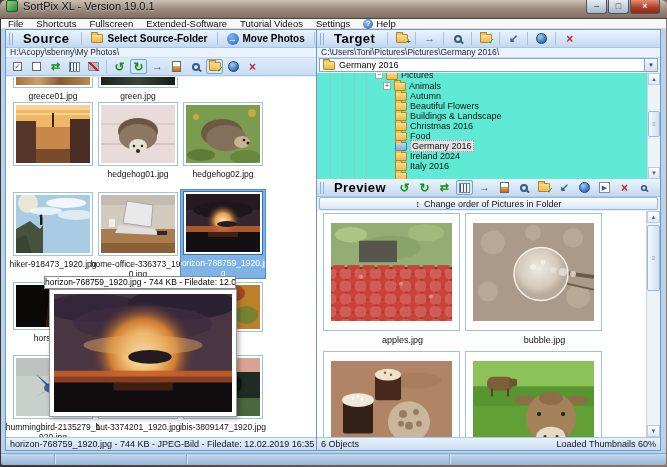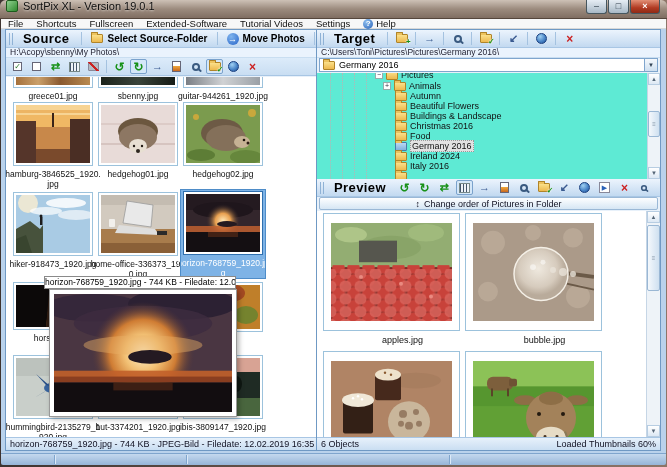--- a/index.html
+++ b/index.html
@@ -181,43 +181,36 @@
       <div class="cell" style="left:5px;top:0">
         <div class="tb0">
             <div class="sliver" style="background:linear-gradient(90deg,#a5713d,#caa06b 30%,#8a5a30 60%,#b98a50)"></div>
           </div>
         <span class="lb">greece01.jpg</span>
       </div>
       <div class="cell" style="left:90px;top:0">
         <div class="tb0">
             <div class="sliver" style="background:linear-gradient(90deg,#1c241c,#3a443a 50%,#161c16)"></div>
           </div>
-        <span class="lb">sbenny.jpg</span>
-      </div>
-      <div class="cell" style="left:175px;top:0">
-        <div class="tb0">
-            <div class="sliver" style="background:linear-gradient(90deg,#7a7f85,#d0d2d4 50%,#9aa0a6)"></div>
-          </div>
-        <span class="lb">guitar-944261_1920.jpg</span>
+        <span class="lb">green.jpg</span>
       </div>
 
       <div class="cell" style="left:5px;top:25px">
         <div class="tb">
             <svg viewBox="0 0 74 58" preserveAspectRatio="none">
           <rect width="74" height="24" fill="#f0b864"></rect>
               <rect width="74" height="10" fill="#f7d494"></rect>
               <rect y="5" width="74" height="3" fill="#e8a850" opacity=".7"></rect>
           <rect x="0" y="16" width="20" height="42" fill="#55352a"></rect>
               <rect x="54" y="14" width="20" height="44" fill="#4a2e24"></rect>
           <rect x="20" y="22" width="34" height="36" fill="#c8884a"></rect>
               <rect x="20" y="44" width="34" height="14" fill="#7a4a2c"></rect>
           <rect x="36" y="8" width="2" height="14" fill="#3a2418"></rect>
             </svg>
           </div>
-        <span class="lb">hamburg-3846525_1920.jpg</span>
       </div>
       <div class="cell" style="left:90px;top:25px">
         <div class="tb">
             <svg viewBox="0 0 74 58" preserveAspectRatio="none">
           <rect width="74" height="58" fill="#e8dbd8"></rect>
               <rect y="18" width="74" height="2" fill="#dccbc7"></rect>
               <rect y="38" width="74" height="2" fill="#d6c4c0"></rect>
           <ellipse cx="37" cy="26" rx="20" ry="13" fill="#6b573f"></ellipse>
               <ellipse cx="37" cy="32" rx="19" ry="13" fill="#8d7763"></ellipse>
           <ellipse cx="37" cy="41" rx="9" ry="7" fill="#e7dfd2"></ellipse>

